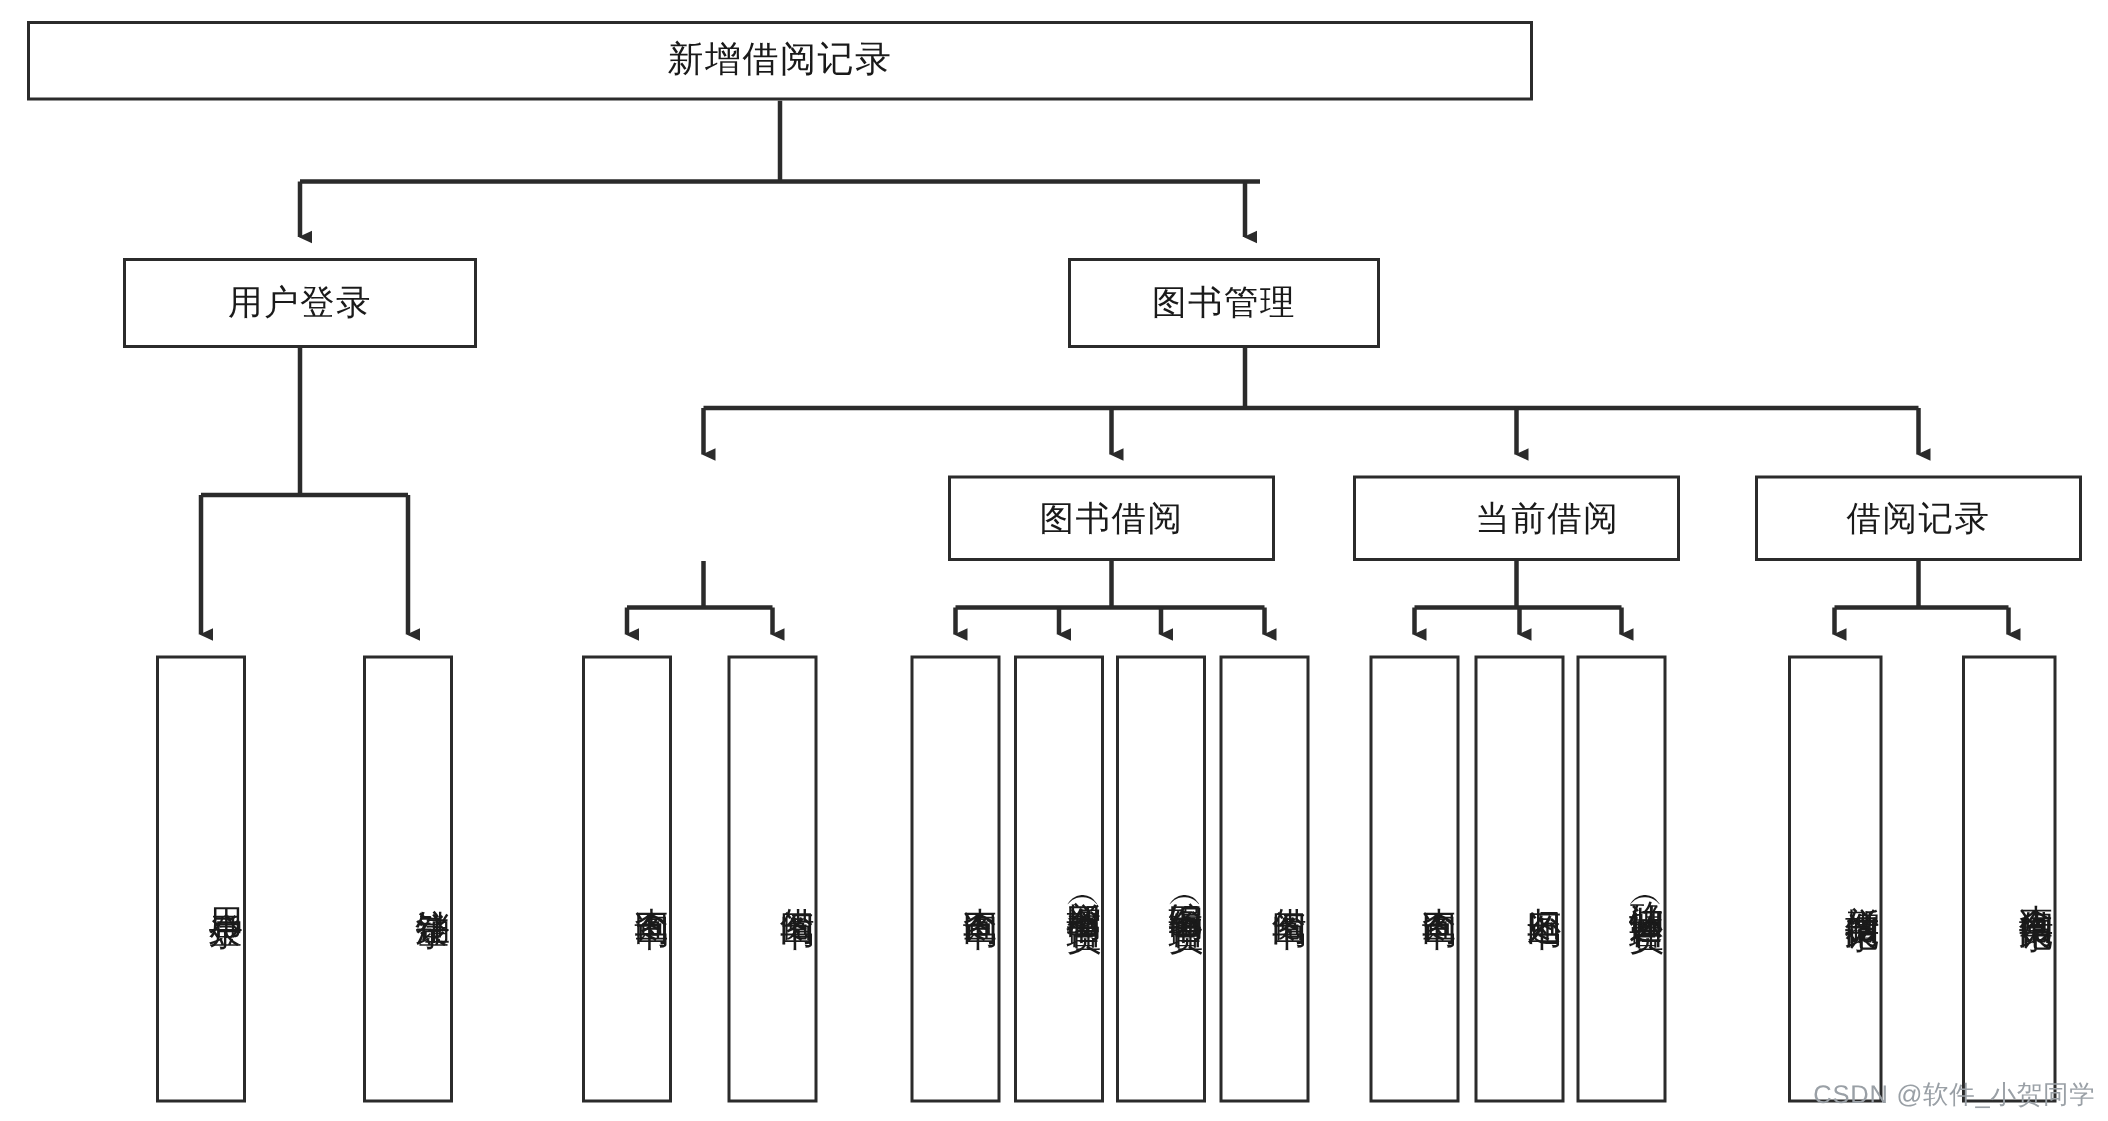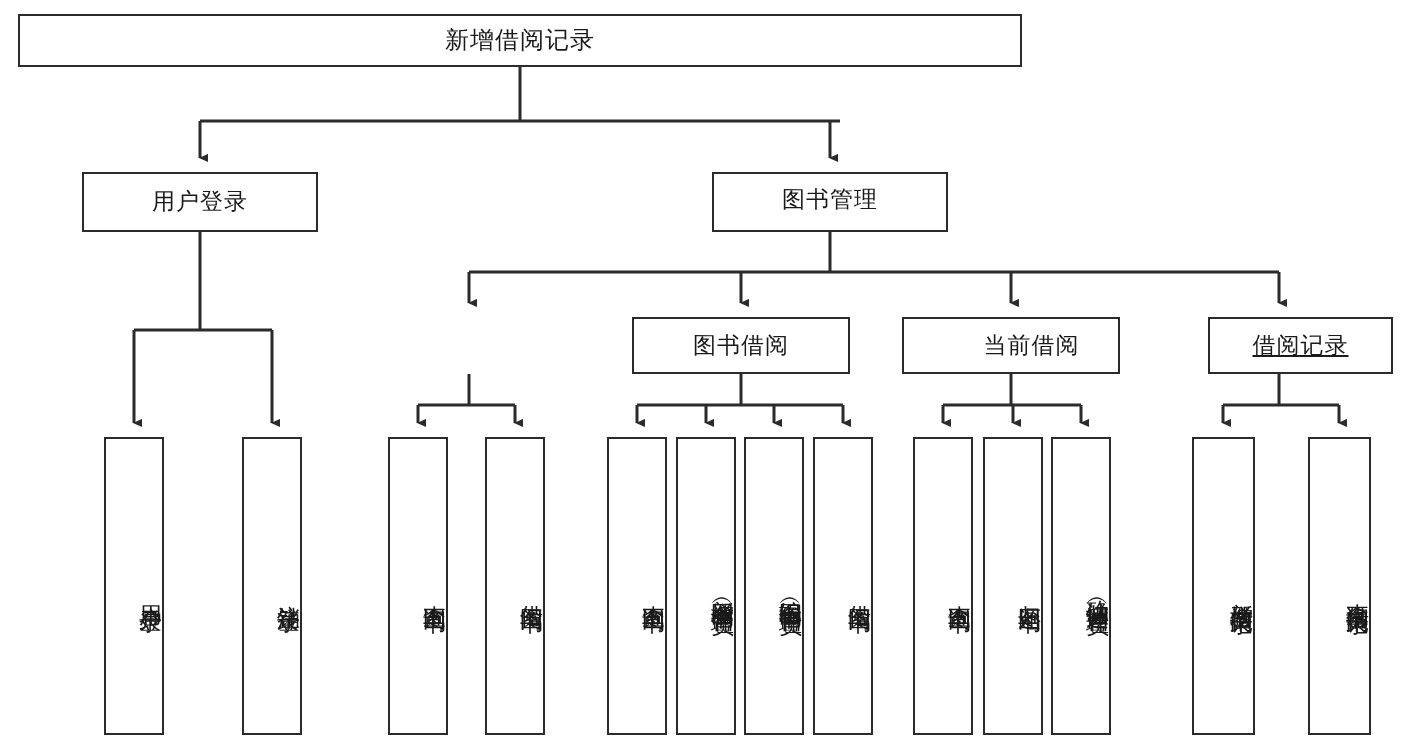--- a/index.html
+++ b/index.html
@@ -118,31 +118,31 @@
     </g>
   </svg>
 
   <div class="node h root" style="left:18px; top:14px; width:1004px; height:53px;">
     <span class="lbl">新增借阅记录</span>
   </div>
 
   <div class="node h" style="left:82px; top:172px; width:236px; height:60px;">
     <span class="lbl">用户登录</span>
   </div>
-  <div class="node h" style="left:712px; top:172px; width:236px; height:60px;font-family:Liberation Mono, monospace;">
+  <div class="node h" style="left:712px; top:172px; width:208px; height:60px;">
     <span class="lbl">图书管理</span>
   </div>
 
   <div class="node h" style="left:632px; top:317px; width:218px; height:57px;">
     <span class="lbl">图书借阅</span>
   </div>
   <div class="node h" style="left:902px; top:317px; width:218px; height:57px;padding-left:41px;">
     <span class="lbl">当前借阅</span>
   </div>
-  <div class="node h" style="left:1208px; top:317px; width:185px; height:57px;text-decoration:underline;">
+  <div class="node h" style="left:1170px; top:317px; width:218px; height:57px;">
     <span class="lbl">借阅记录</span>
   </div>
 
   <div class="node v" style="left:104px; top:437px; width:60px; height:298px;">
     <span class="lbl">用户登录</span>
   </div>
   <div class="node v" style="left:242px; top:437px; width:60px; height:298px;">
     <span class="lbl">注销登录</span>
   </div>
   <div class="node v" style="left:388px; top:437px; width:60px; height:298px;">
@@ -172,13 +172,14 @@
   <div class="node v" style="left:1051px; top:437px; width:60px; height:298px;">
     <span class="lbl">确认归还（管理员）</span>
   </div>
   <div class="node v" style="left:1192px; top:437px; width:63px; height:298px;">
     <span class="lbl">新增借阅记录</span>
   </div>
   <div class="node v" style="left:1308px; top:437px; width:63px; height:298px;">
     <span class="lbl">查询借阅记录</span>
   </div>
 
+  <div class="watermark">CSDN @软件_小贺同学</div>
 </div>
 
 </body></html>

